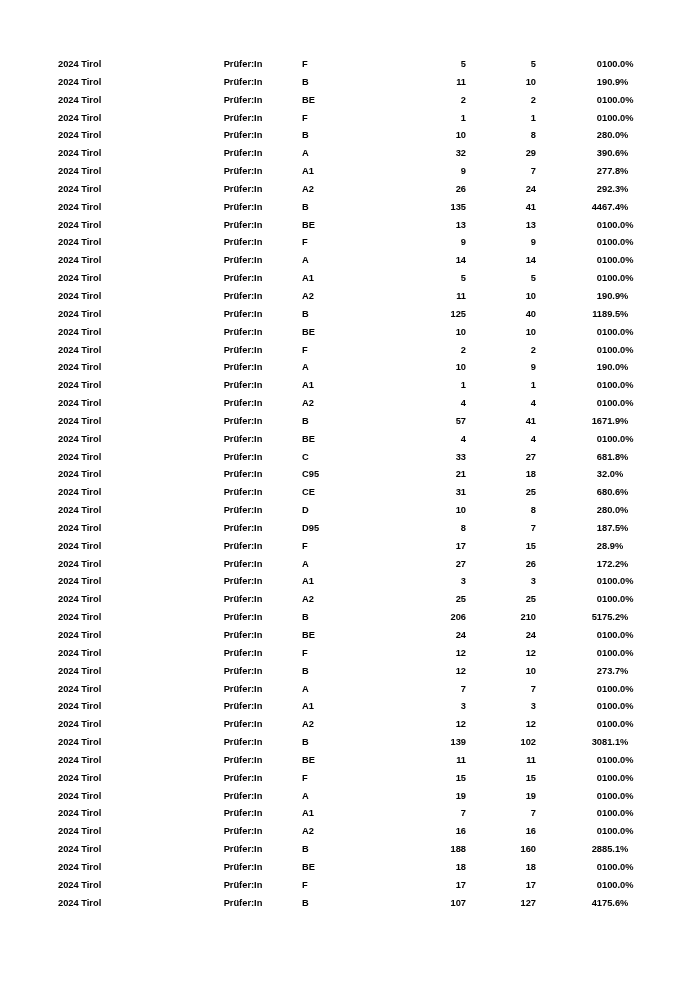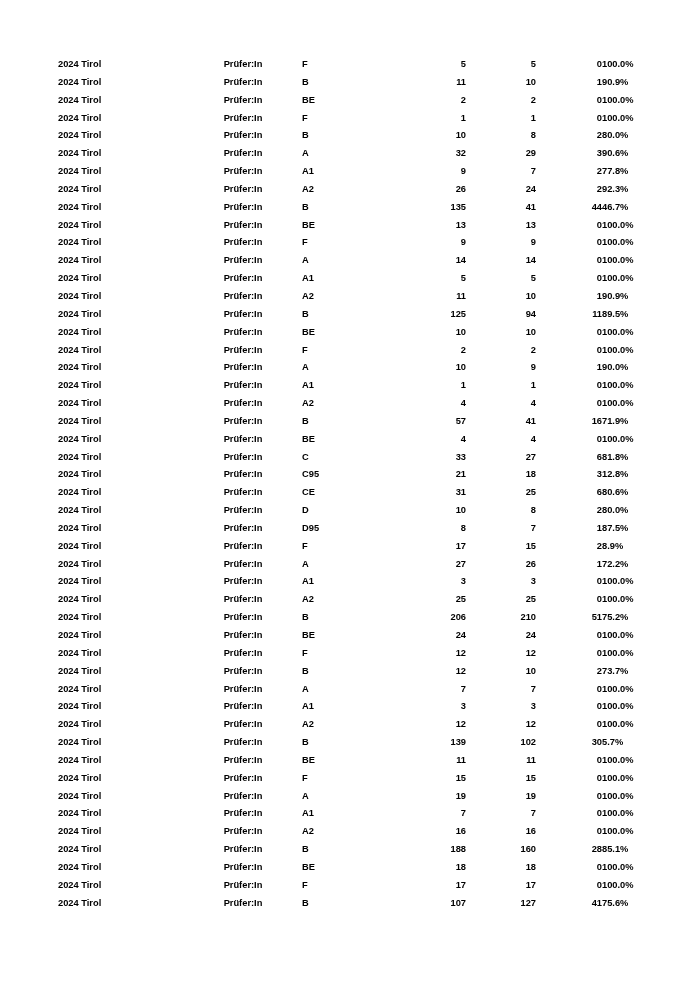--- a/index.html
+++ b/index.html
@@ -139,21 +139,21 @@
           <td class="num">2</td>
           <td class="rate">92.3%</td>
         </tr>
         <tr>
           <td class="region">2024 Tirol</td>
           <td class="role">Prüfer:In</td>
           <td class="class">B</td>
           <td class="num">135</td>
           <td class="num">41</td>
           <td class="num">44</td>
-          <td class="rate">46.7%</td>
+          <td class="rate">67.4%</td>
         </tr>
         <tr>
           <td class="region">2024 Tirol</td>
           <td class="role">Prüfer:In</td>
           <td class="class">BE</td>
           <td class="num">13</td>
           <td class="num">13</td>
           <td class="num">0</td>
           <td class="rate">100.0%</td>
         </tr>
@@ -191,21 +191,21 @@
           <td class="num">11</td>
           <td class="num">10</td>
           <td class="num">1</td>
           <td class="rate">90.9%</td>
         </tr>
         <tr>
           <td class="region">2024 Tirol</td>
           <td class="role">Prüfer:In</td>
           <td class="class">B</td>
           <td class="num">125</td>
-          <td class="num">94</td>
+          <td class="num">40</td>
           <td class="num">11</td>
           <td class="rate">89.5%</td>
         </tr>
         <tr>
           <td class="region">2024 Tirol</td>
           <td class="role">Prüfer:In</td>
           <td class="class">BE</td>
           <td class="num">10</td>
           <td class="num">10</td>
           <td class="num">0</td>
@@ -274,21 +274,21 @@
           <td class="num">6</td>
           <td class="rate">81.8%</td>
         </tr>
         <tr>
           <td class="region">2024 Tirol</td>
           <td class="role">Prüfer:In</td>
           <td class="class">C95</td>
           <td class="num">21</td>
           <td class="num">18</td>
           <td class="num">3</td>
-          <td class="rate">12.8%</td>
+          <td class="rate">2.0%</td>
         </tr>
         <tr>
           <td class="region">2024 Tirol</td>
           <td class="role">Prüfer:In</td>
           <td class="class">CE</td>
           <td class="num">31</td>
           <td class="num">25</td>
           <td class="num">6</td>
           <td class="rate">80.6%</td>
         </tr>
@@ -409,21 +409,21 @@
           <td class="num">0</td>
           <td class="rate">100.0%</td>
         </tr>
         <tr>
           <td class="region">2024 Tirol</td>
           <td class="role">Prüfer:In</td>
           <td class="class">B</td>
           <td class="num">139</td>
           <td class="num">102</td>
           <td class="num">30</td>
-          <td class="rate">5.7%</td>
+          <td class="rate">81.1%</td>
         </tr>
         <tr>
           <td class="region">2024 Tirol</td>
           <td class="role">Prüfer:In</td>
           <td class="class">BE</td>
           <td class="num">11</td>
           <td class="num">11</td>
           <td class="num">0</td>
           <td class="rate">100.0%</td>
         </tr>

